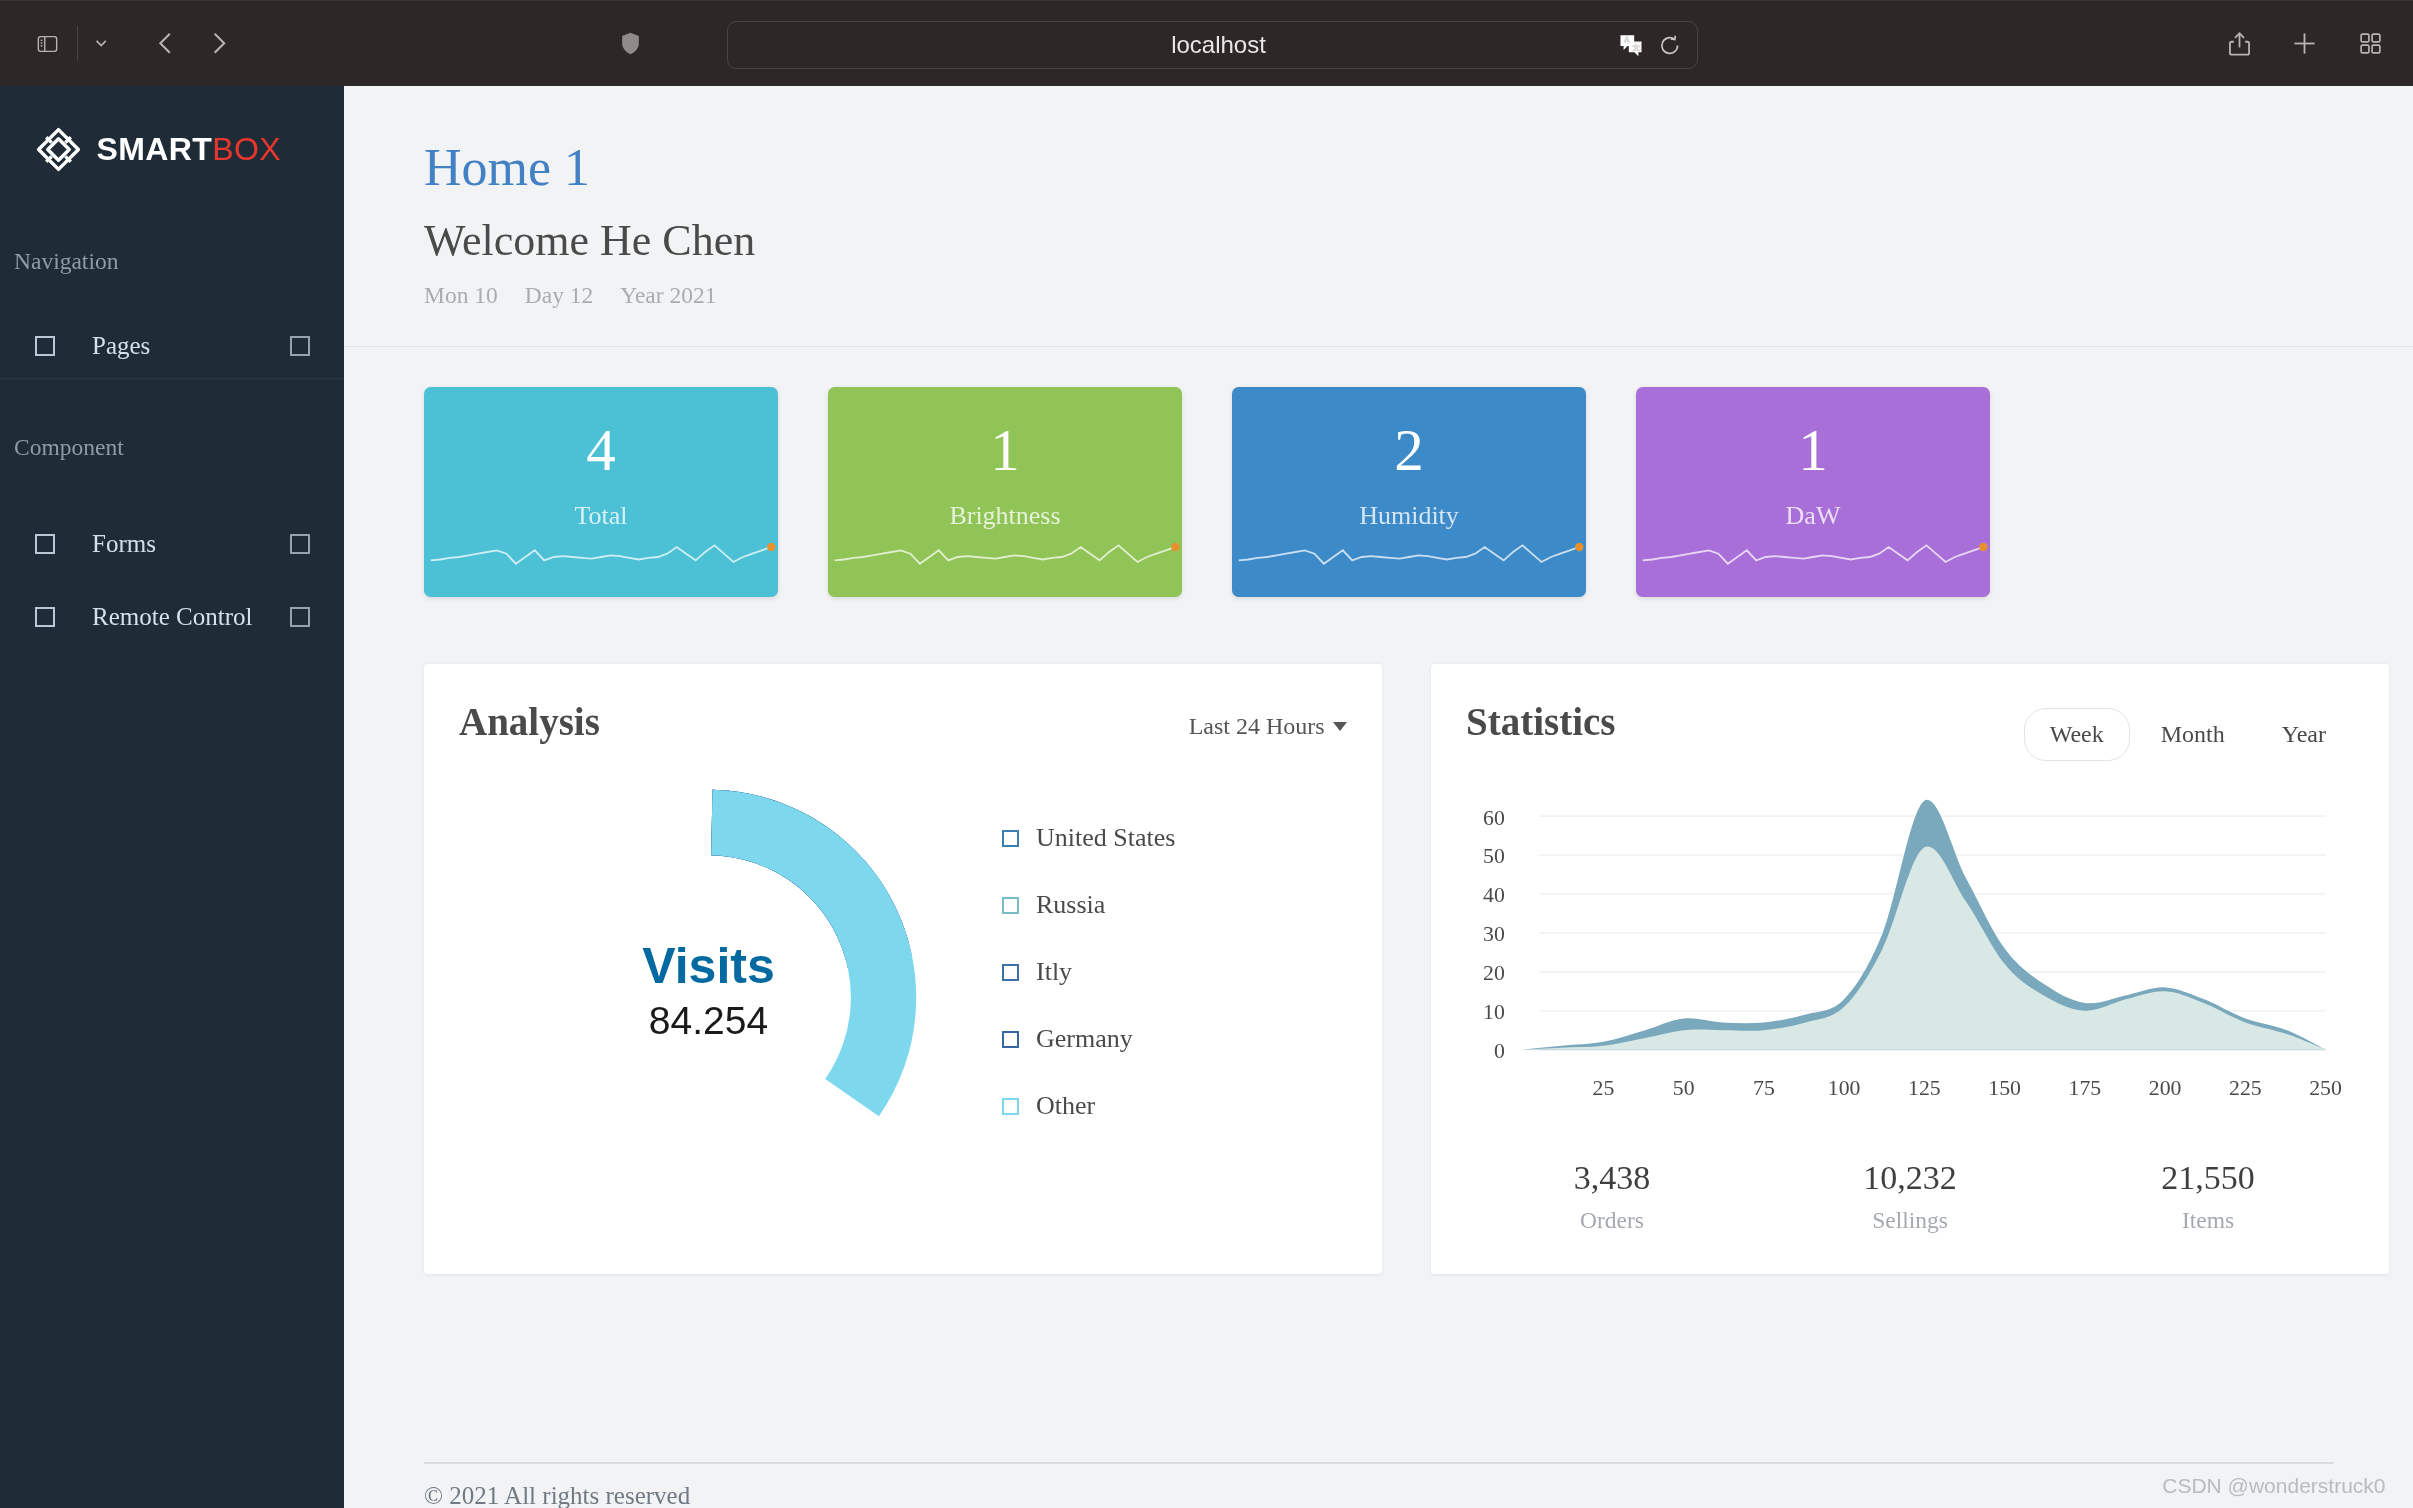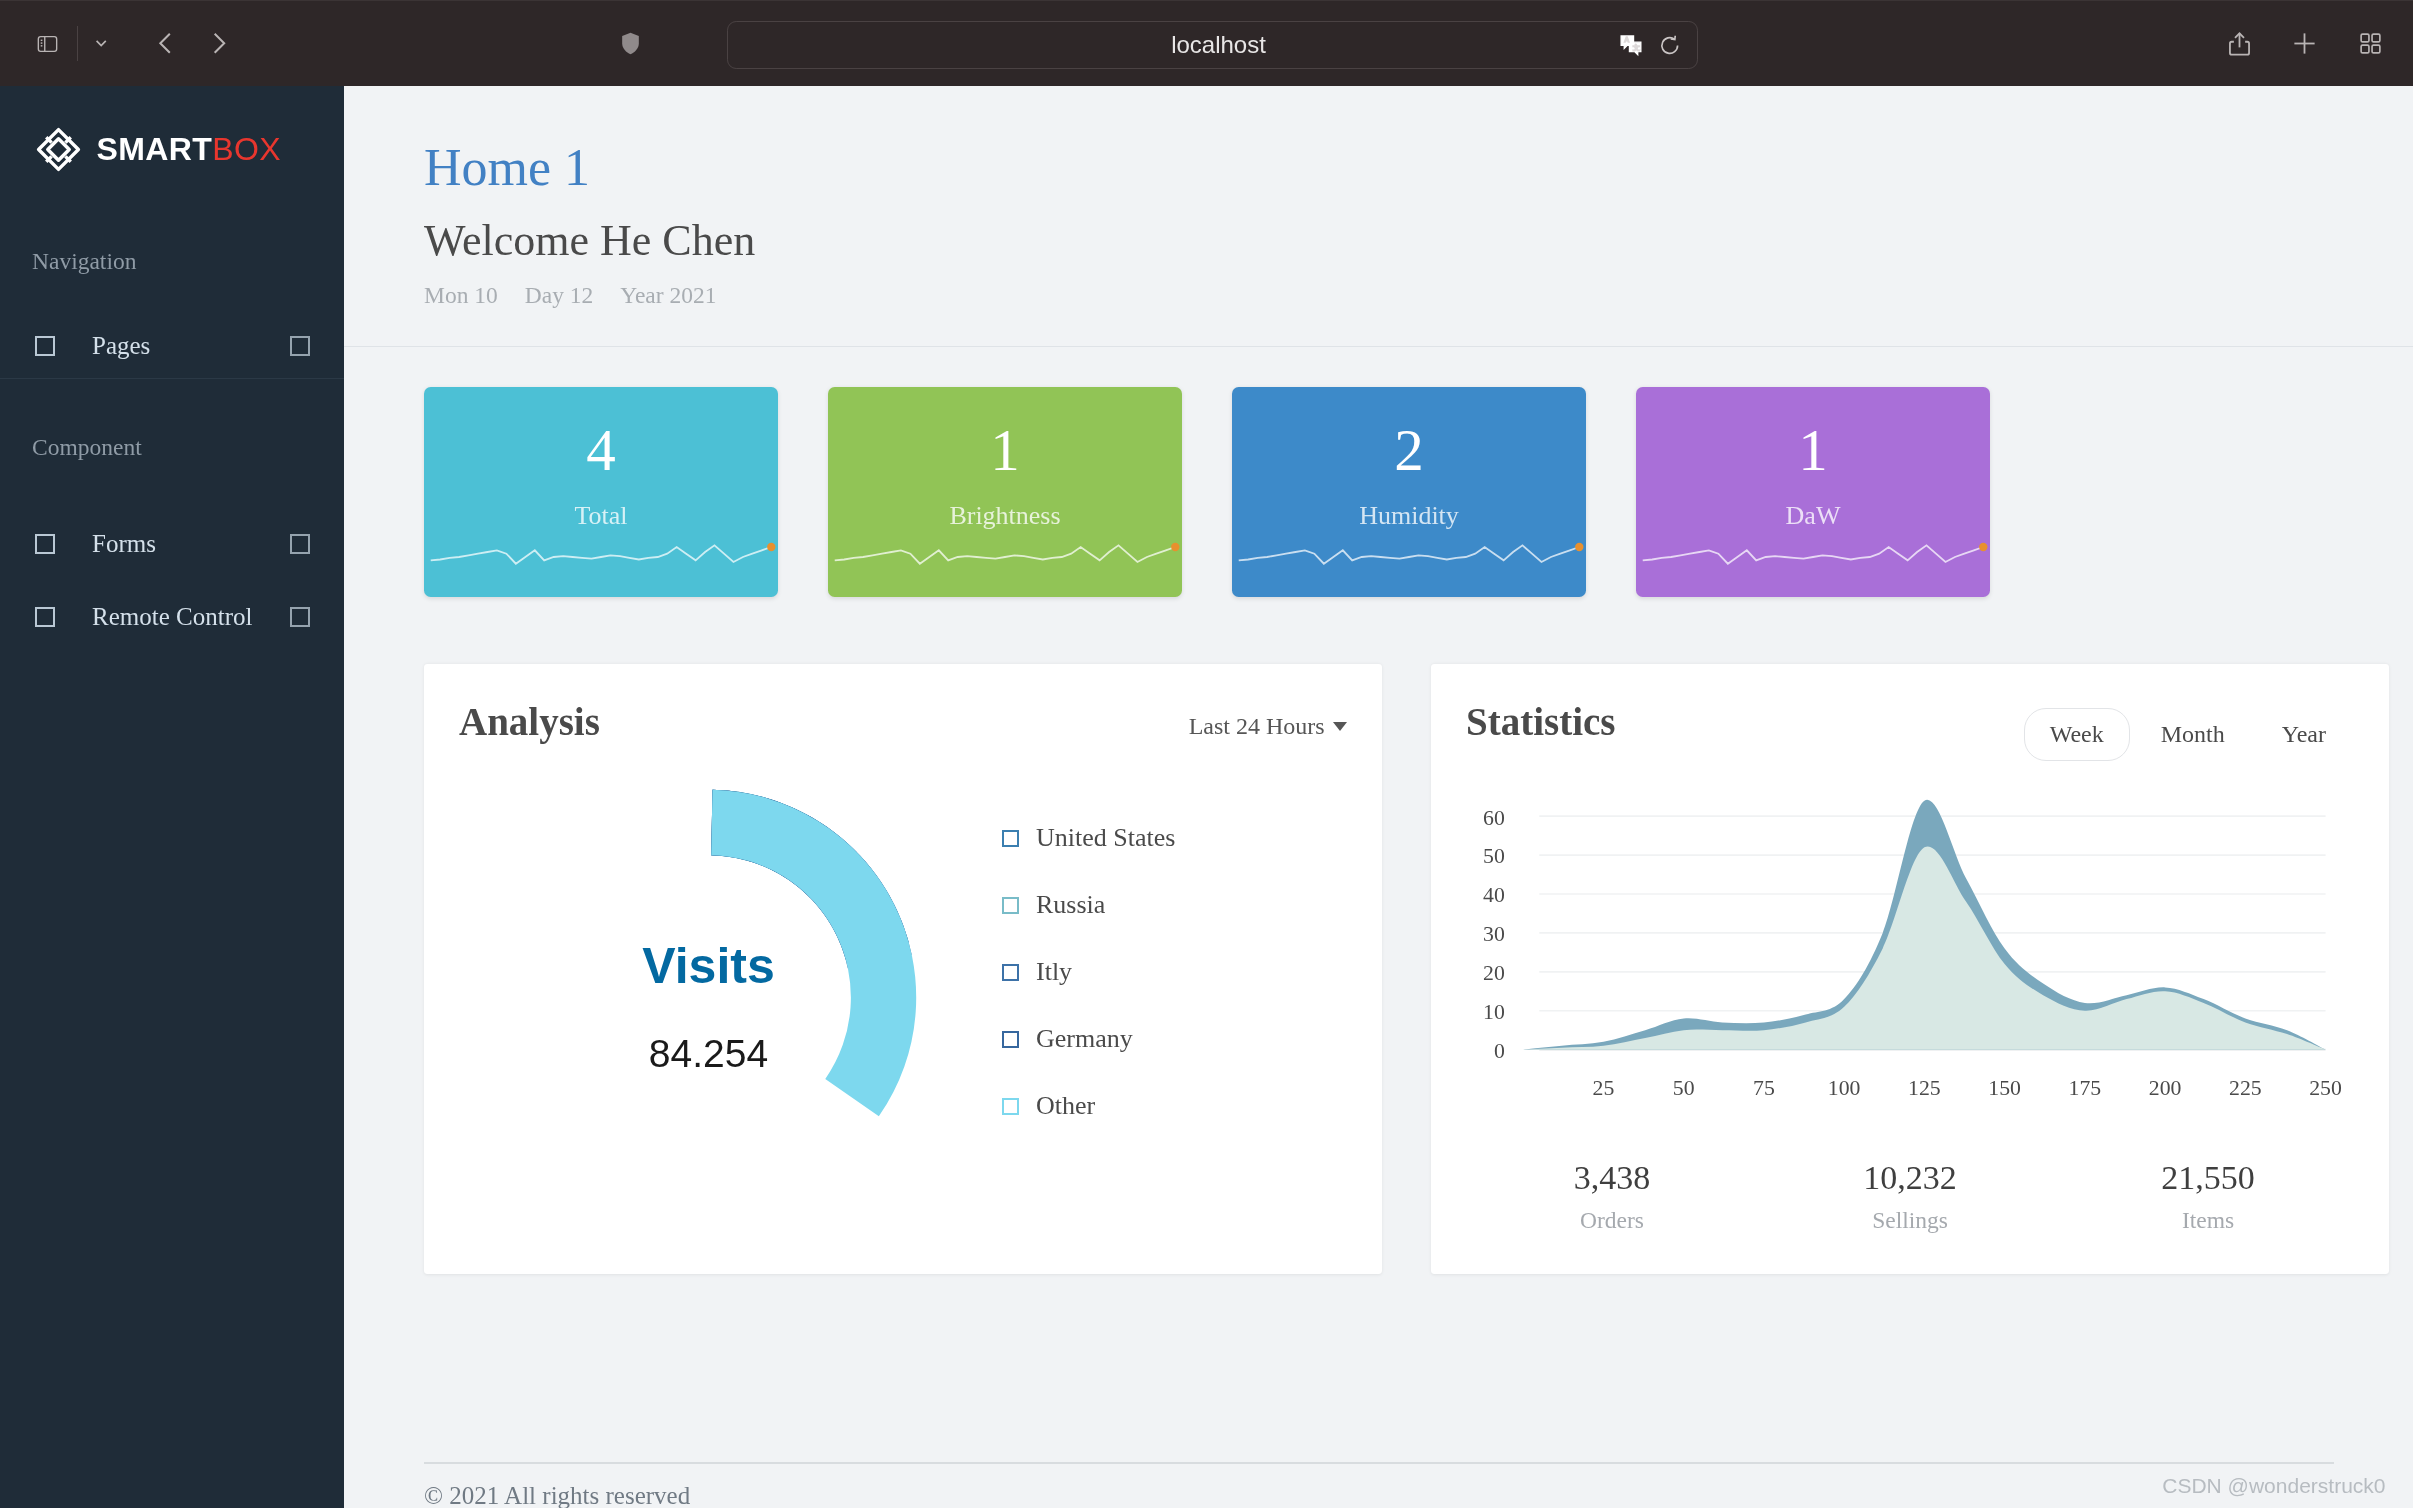--- a/index.html
+++ b/index.html
@@ -74,21 +74,21 @@
   #brand-logo-icon { width: 49px; height: 49px; flex: none; color: #ffffff; }
   #brand-text {
     font-family: "Liberation Sans", sans-serif;
     font-size: 32px; font-weight: bold; letter-spacing: 0.4px;
   }
   #brand-text .smart { color: #ffffff; }
   #brand-text .box { color: #e8362e; font-weight: normal; }
 
   .nav-section-label {
     color: #8f9ba6; font-size: 23.5px;
-    padding-left: 32px;
+    padding-left: 14px;
   }
   #nav-label-navigation { margin-top: 74px; }
   #nav-label-component { margin-top: 55px; }
 
   .nav-item {
     display: flex; align-items: center;
     height: 65px; padding: 0 34px 0 35px;
     color: #d4e0ea; font-size: 25px;
     cursor: pointer;
   }
@@ -184,21 +184,21 @@
     width: 469px; height: 469px;
   }
   #donut-center-label {
     position: absolute; left: 0; right: 0; top: 174px; text-align: center;
     font-family: "Liberation Sans", sans-serif;
     font-size: 50px; font-weight: bold; color: #0369a1;
   }
   #donut-center-value {
     position: absolute; left: 0; right: 0; top: 236px; text-align: center;
     font-family: "Liberation Sans", sans-serif;
-    font-size: 39px; color: #1a1a1a; margin-top: 33px;
+    font-size: 39px; color: #1a1a1a;
   }
 
   #donut-legend {
     position: absolute; left: 578px; top: 159px;
     display: flex; flex-direction: column; gap: 37px;
   }
   .legend-item { display: flex; align-items: center; gap: 17px; cursor: pointer; }
   .legend-swatch { width: 17px; height: 17px; border: 2.5px solid #000; flex: none; }
   .legend-label { color: #4a4a4a; font-size: 26px; }
 

